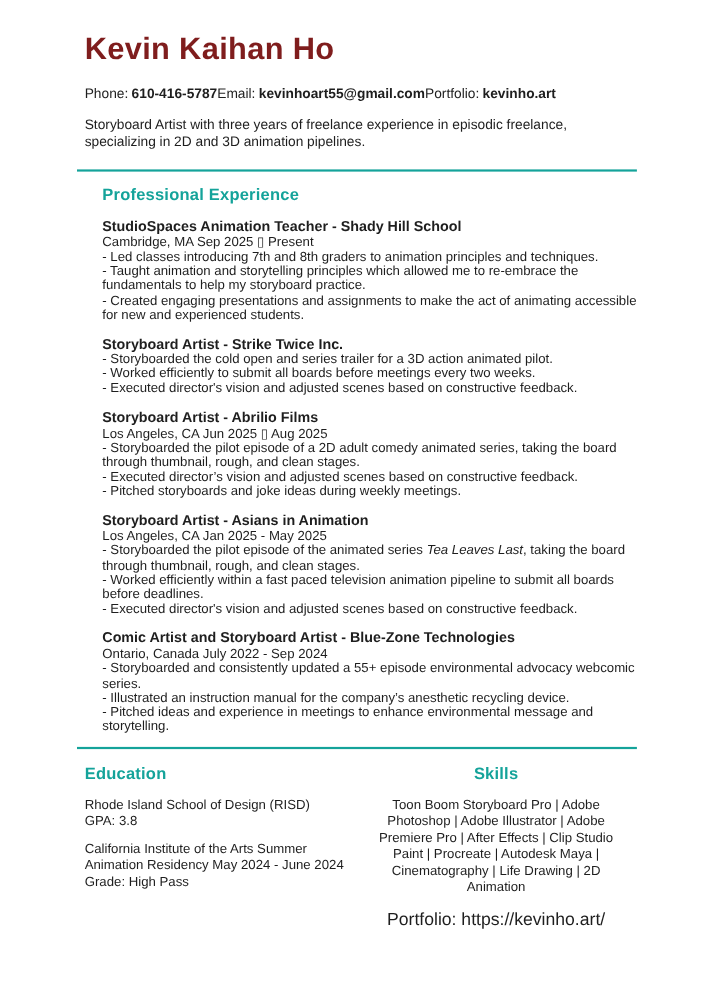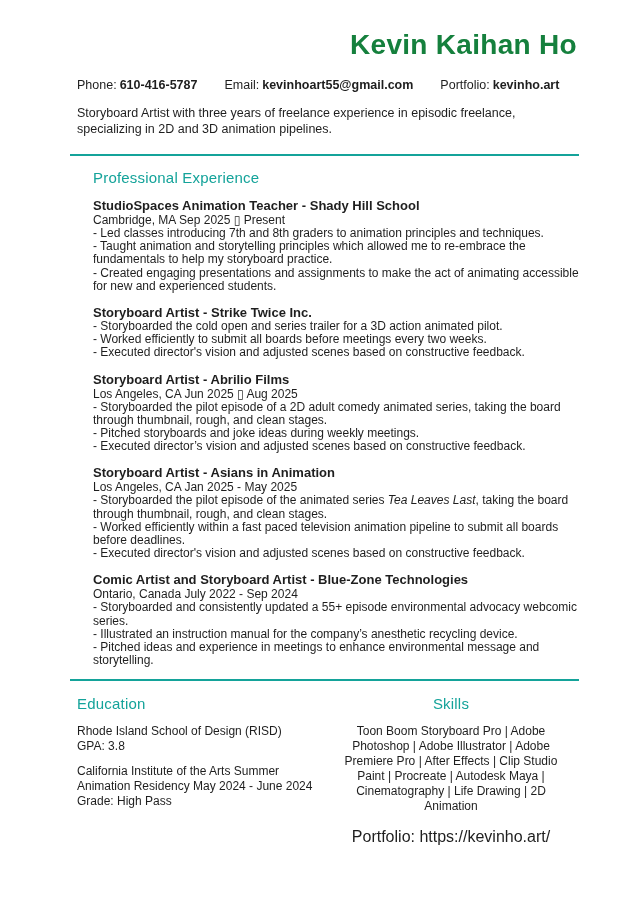--- a/index.html
+++ b/index.html
@@ -9,31 +9,29 @@
     font-family: "Liberation Sans", "DejaVu Sans", sans-serif;
     color: #1e1e1e;
     position: relative;
     overflow: hidden;
   }
   .page { position: relative; width: 640px; height: 905px; background: #ffffff; }
 
   
   .header { position: absolute; left: 77px; top: 30px; width: 500px; }
   .name {
-    color: #15803d;
+    color: #7f1d1d;
     font-size: 28px;
     font-weight: 700;
     line-height: 30px;
     letter-spacing: 0.3px;
-    text-align: right;
   }
   .contact-row {
     margin-top: 18px;
     display: flex;
-    gap: 27px;
     font-size: 12.5px;
     line-height: 15px;
     white-space: nowrap;
   }
   .contact-item .val { font-weight: 700; margin-left: 3px; }
   .summary {
     margin-top: 13px;
     font-size: 12.5px;
     line-height: 15.5px;
     width: 500px;
@@ -42,21 +40,21 @@
   
   .rule { position: absolute; left: 70px; width: 509px; height: 2px; background: #14a39a; }
   .rule-top { top: 154px; }
   .rule-bottom { top: 679px; }
 
   
   .experience { position: absolute; left: 93px; top: 170px; width: 500px; }
   .section-heading {
     color: #14a39a;
     font-size: 15px;
-    font-weight: 400;
+    font-weight: 700;
     line-height: 16px;
     letter-spacing: 0.2px;
   }
   .experience .section-heading { margin-bottom: 12px; }
   .job { margin-bottom: 12px; }
   .job-title { font-size: 13px; font-weight: 700; line-height: 15px; }
   .job-loc { font-size: 12px; line-height: 14px; }
   .bullet { font-size: 12px; line-height: 13.2px; }
 
   
@@ -108,22 +106,22 @@
       <div class="job-title">Storyboard Artist - Strike Twice Inc.</div>
       <div class="bullet">- Storyboarded the cold open and series trailer for a 3D action animated pilot.</div>
       <div class="bullet">- Worked efficiently to submit all boards before meetings every two weeks.</div>
       <div class="bullet">- Executed director's vision and adjusted scenes based on constructive feedback.</div>
     </div>
 
     <div class="job">
       <div class="job-title">Storyboard Artist - Abrilio Films</div>
       <div class="job-loc">Los Angeles, CA Jun 2025 ▯ Aug 2025</div>
       <div class="bullet">- Storyboarded the pilot episode of a 2D adult comedy animated series, taking the board through thumbnail, rough, and clean stages.</div>
+      <div class="bullet">- Executed director’s vision and adjusted scenes based on constructive feedback.</div>
       <div class="bullet">- Pitched storyboards and joke ideas during weekly meetings.</div>
-      <div class="bullet">- Executed director’s vision and adjusted scenes based on constructive feedback.</div>
     </div>
 
     <div class="job">
       <div class="job-title">Storyboard Artist - Asians in Animation</div>
       <div class="job-loc">Los Angeles, CA Jan 2025 - May 2025</div>
       <div class="bullet"><span>- Storyboarded the pilot episode of the animated series </span><i>Tea Leaves Last</i><span>, taking the board through thumbnail, rough, and clean stages.</span></div>
       <div class="bullet">- Worked efficiently within a fast paced television animation pipeline to submit all boards before deadlines.</div>
       <div class="bullet">- Executed director's vision and adjusted scenes based on constructive feedback.</div>
     </div>
 

